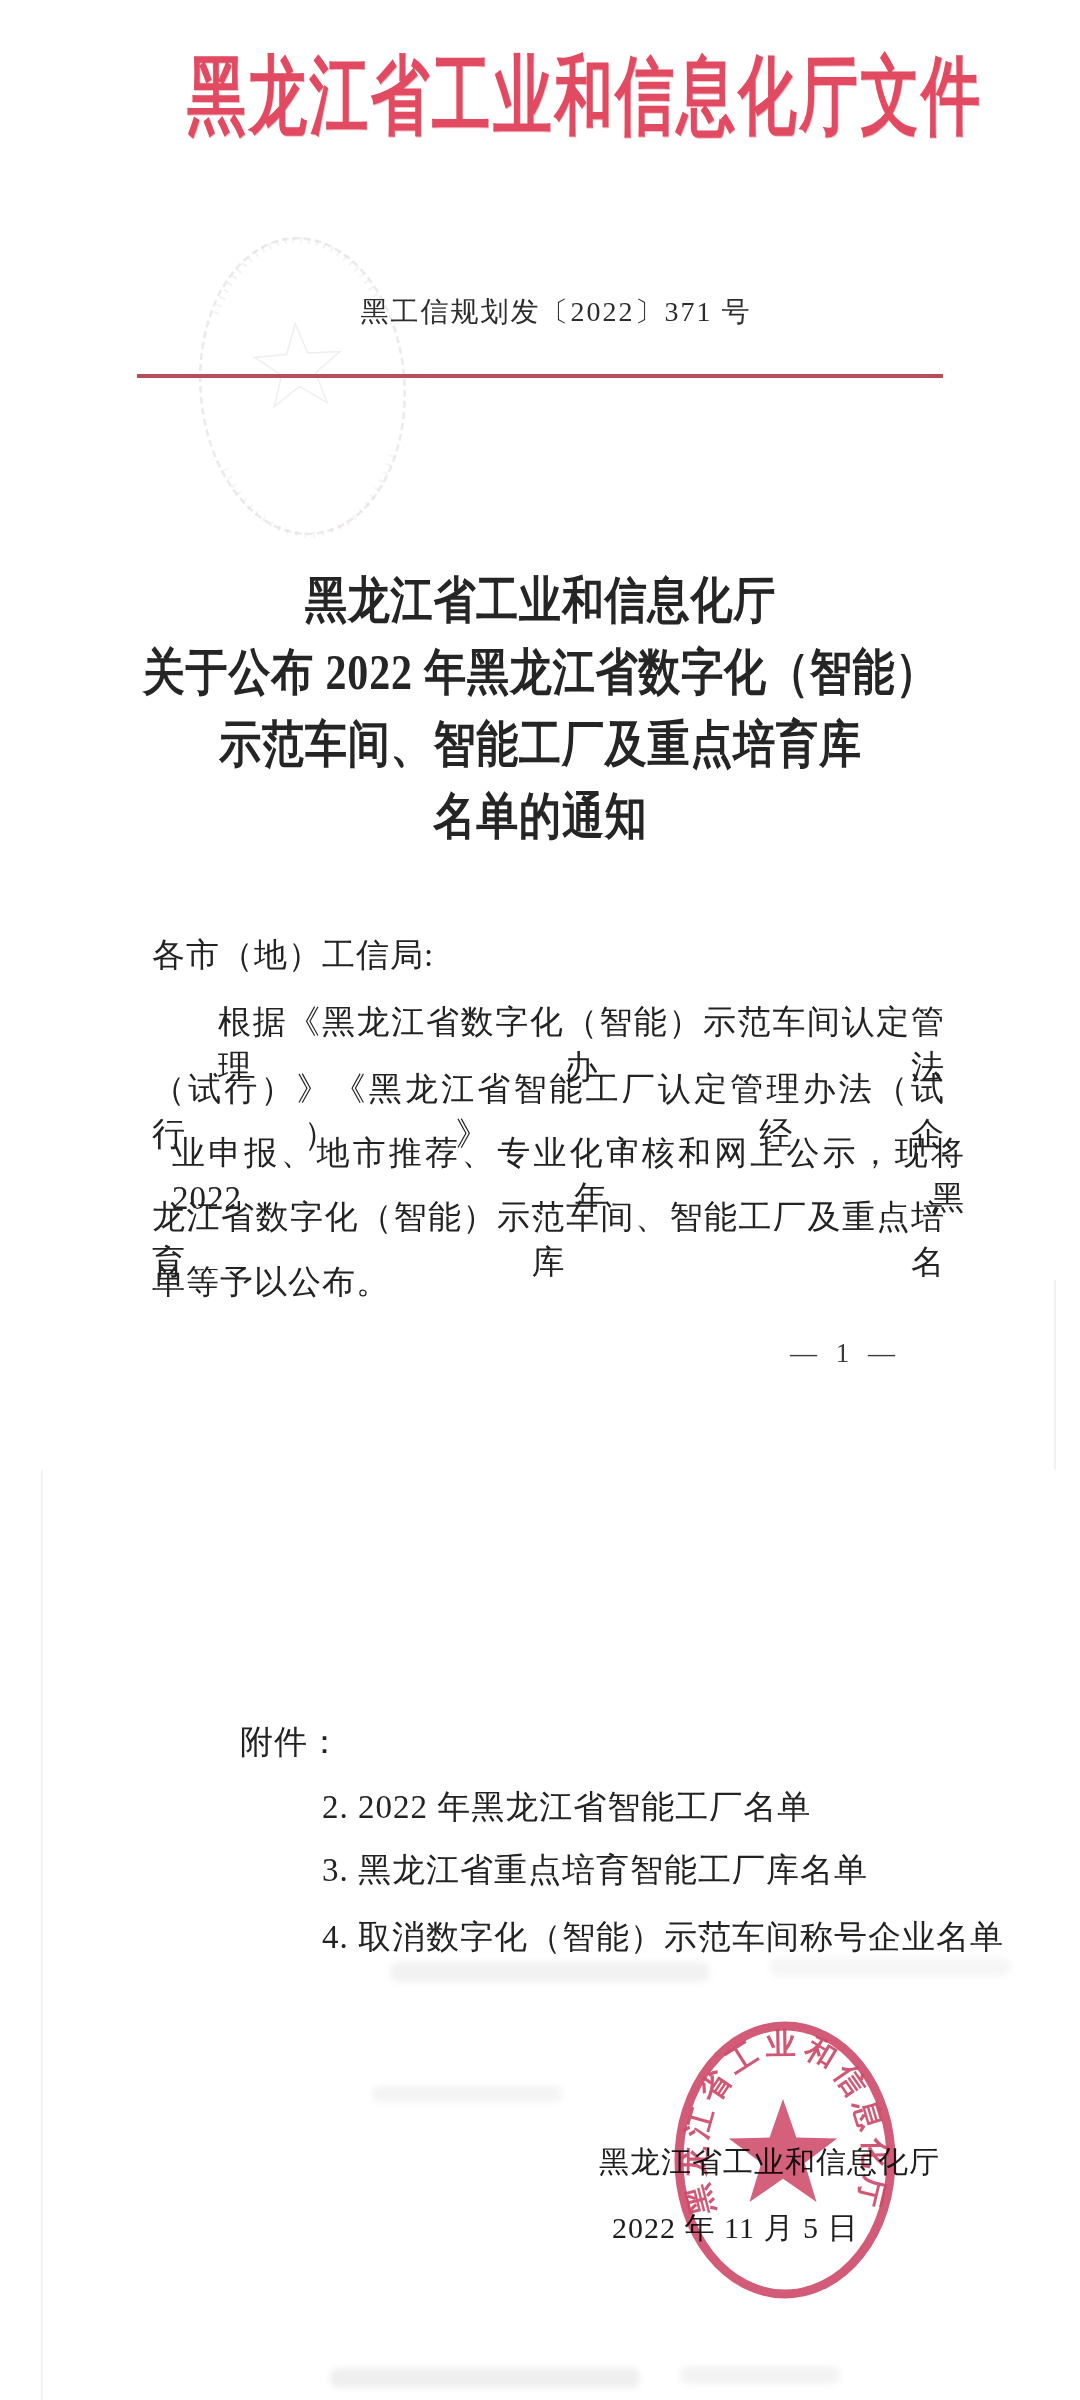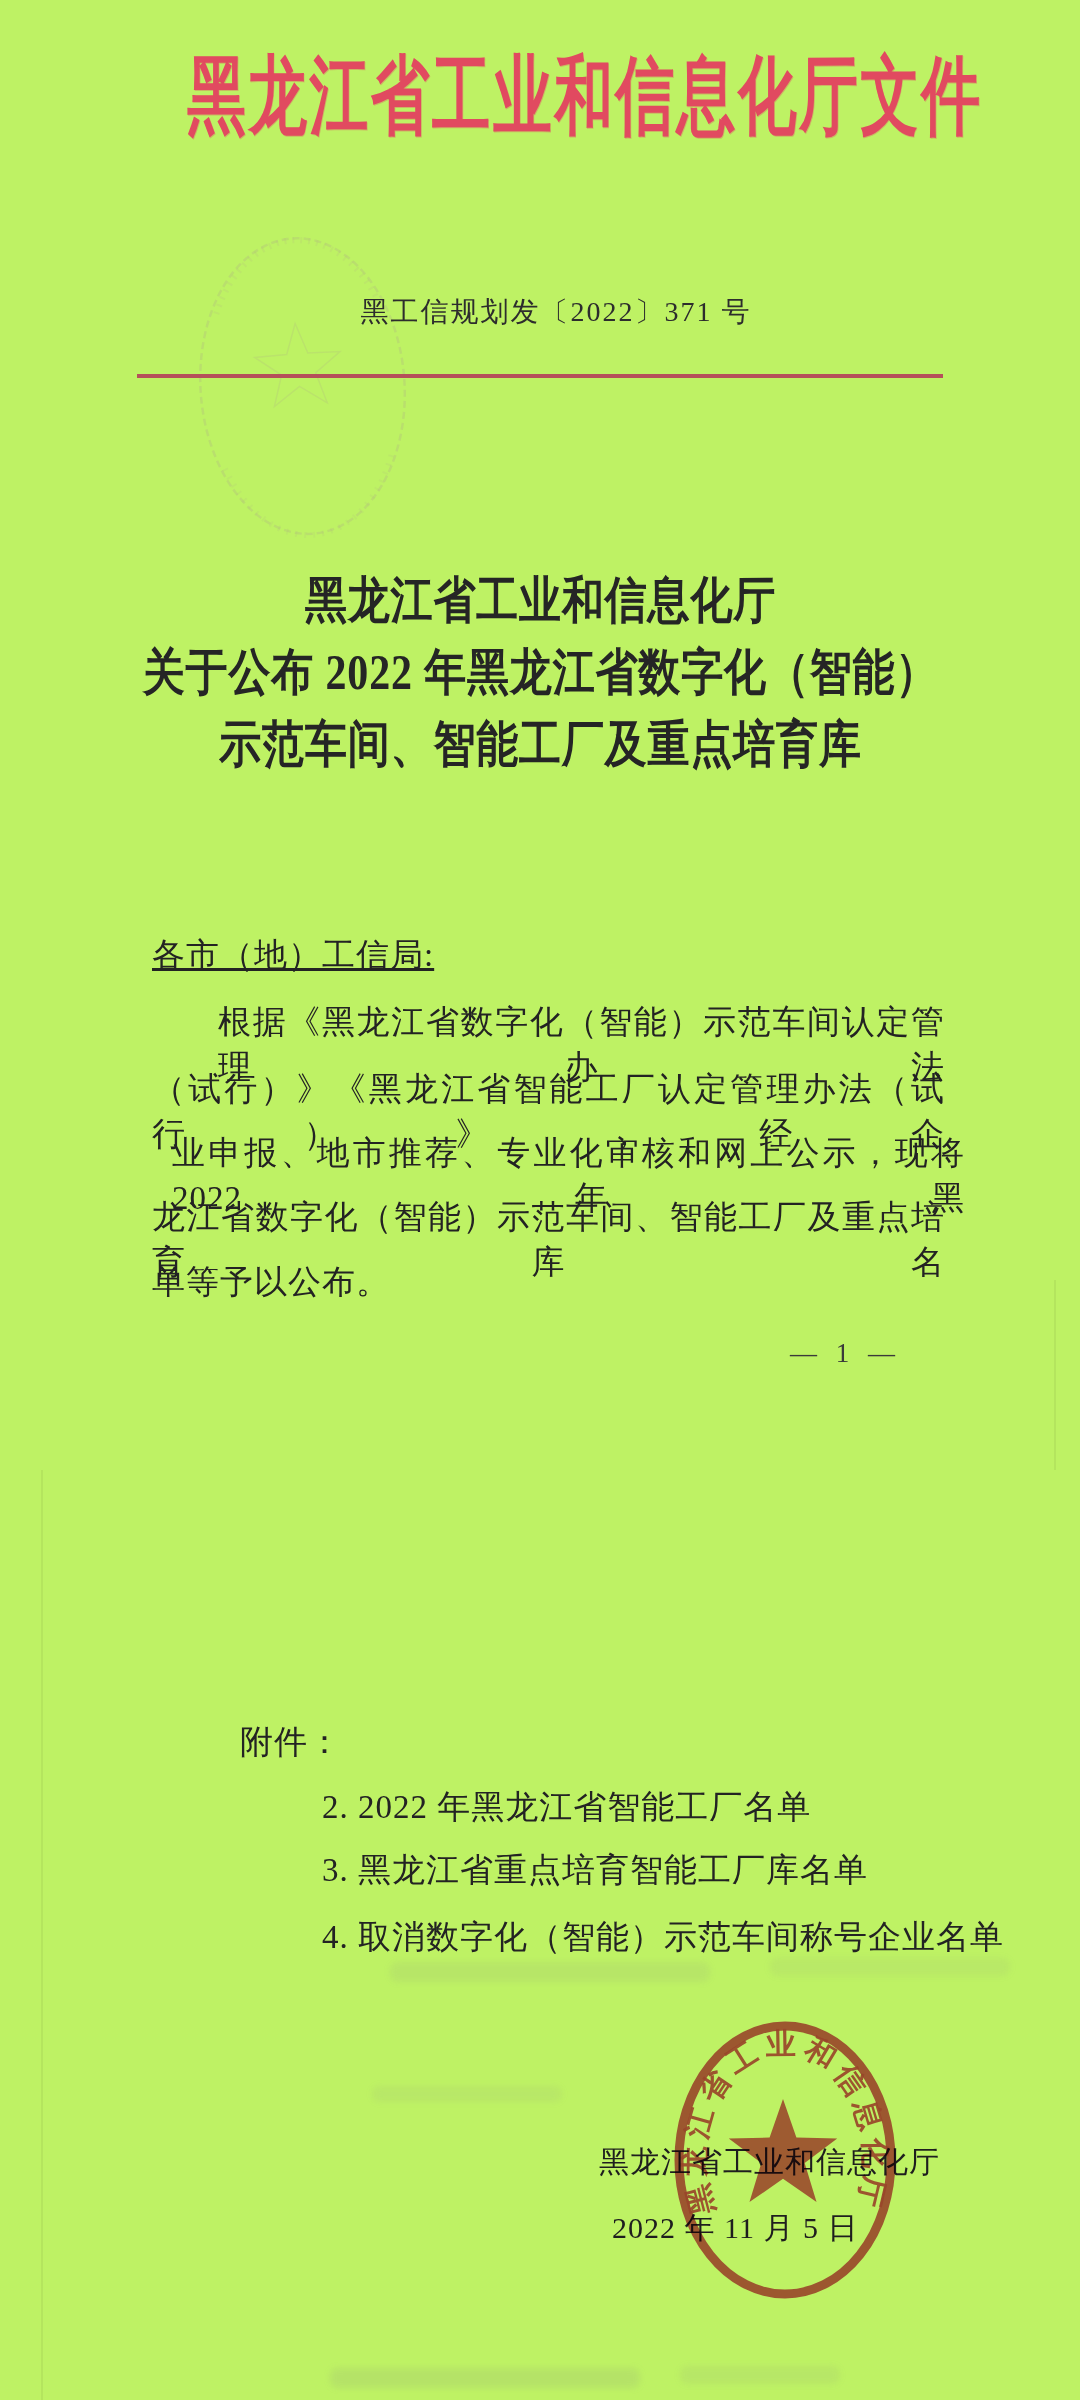--- a/index.html
+++ b/index.html
@@ -1,20 +1,20 @@
 <!DOCTYPE html>
 <html><head>
 <meta charset="utf-8">
 <style>
   html,body{margin:0;padding:0;background:#e9e9e9;}
   .page{
     position:relative;
     width:1080px;height:2400px;
     margin:0 auto;
-    background:#bef264;
+    background:#ffffff;
     overflow:hidden;
     font-family:"Liberation Serif","DejaVu Serif",serif;
     color:#222;
   }
   
   .masthead{position:absolute;top:38px;left:0;width:1080px;text-align:center;white-space:nowrap;}
   .masthead .inner{
     display:inline-block;
     font-size:86px;font-weight:bold;color:#e14a60;
     transform:scaleX(0.68);transform-origin:50% 50%;
@@ -27,21 +27,21 @@
   .doc-number{position:absolute;top:293px;left:0;width:1064px;text-align:center;font-size:28px;color:#2d2d2d;letter-spacing:2px;margin-left:24px;}
   
   .red-rule{position:absolute;left:137px;top:374px;width:806px;height:4px;background:#b5505a;}
   
   .title-block{position:absolute;top:564px;left:0;width:1080px;text-align:center;line-height:72px;}
   .title-line{font-size:50px;font-weight:bold;color:#252525;white-space:nowrap;}
   .title-line .tl{display:inline-block;transform:scaleX(0.84);transform-origin:50% 50%;letter-spacing:1px;}
   
   .bodyline{position:absolute;font-size:33px;color:#232323;letter-spacing:1px;white-space:nowrap;}
   .just{white-space:normal;text-align:justify;text-align-last:justify;}
-  .salutation{left:152px;top:933px;text-decoration:underline;}
+  .salutation{left:152px;top:933px;}
   .b0{left:218px;top:1000px;width:727px;}
   .b1{left:152px;top:1067px;width:793px;}
   .b2{left:152px;top:1131px;width:793px;margin-left:20px;}
   .b3{left:152px;top:1195px;width:793px;}
   .b4{left:152px;top:1260px;}
   .page-number{position:absolute;left:790px;top:1338px;font-size:27px;color:#3a3a3a;letter-spacing:6px;}
   
   .att-label{position:absolute;left:240px;top:1720px;font-size:33px;letter-spacing:1px;}
   .att0{left:322px;top:1720px;}
   .att1{left:322px;top:1785px;}
@@ -82,20 +82,21 @@
   </svg>
 
   <div class="doc-number">黑工信规划发〔2022〕371 号</div>
 
   <div class="red-rule"></div>
 
   <div class="title-block">
     <div class="title-line"><span class="tl">黑龙江省工业和信息化厅</span></div>
     <div class="title-line"><span class="tl">关于公布 2022 年黑龙江省数字化（智能）</span></div>
     <div class="title-line"><span class="tl">示范车间、智能工厂及重点培育库</span></div>
+    <div class="title-line"><span class="tl">名单的通知</span></div>
   </div>
 
   <div class="bodyline salutation">各市（地）工信局:</div>
   <div class="bodyline b0 just">根据《黑龙江省数字化（智能）示范车间认定管理办法</div>
   <div class="bodyline b1 just">（试行）》《黑龙江省智能工厂认定管理办法（试行）》，经企</div>
   <div class="bodyline b2 just">业申报、地市推荐、专业化审核和网上公示，现将 2022 年黑</div>
   <div class="bodyline b3 just">龙江省数字化（智能）示范车间、智能工厂及重点培育库名</div>
   <div class="bodyline b4">单等予以公布。</div>
 
   <div class="page-number">— 1 —</div>

